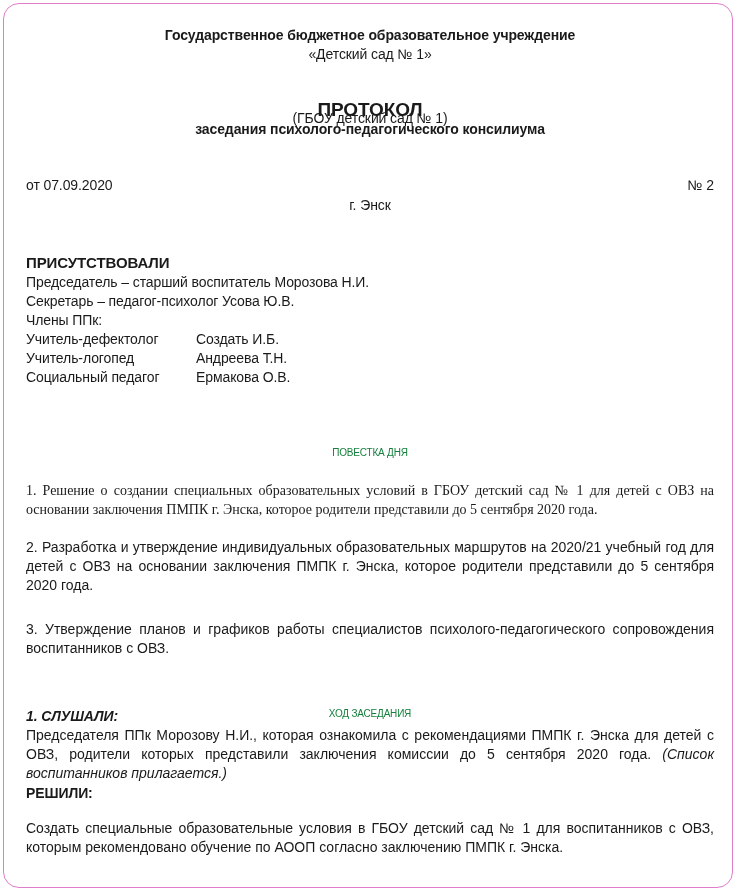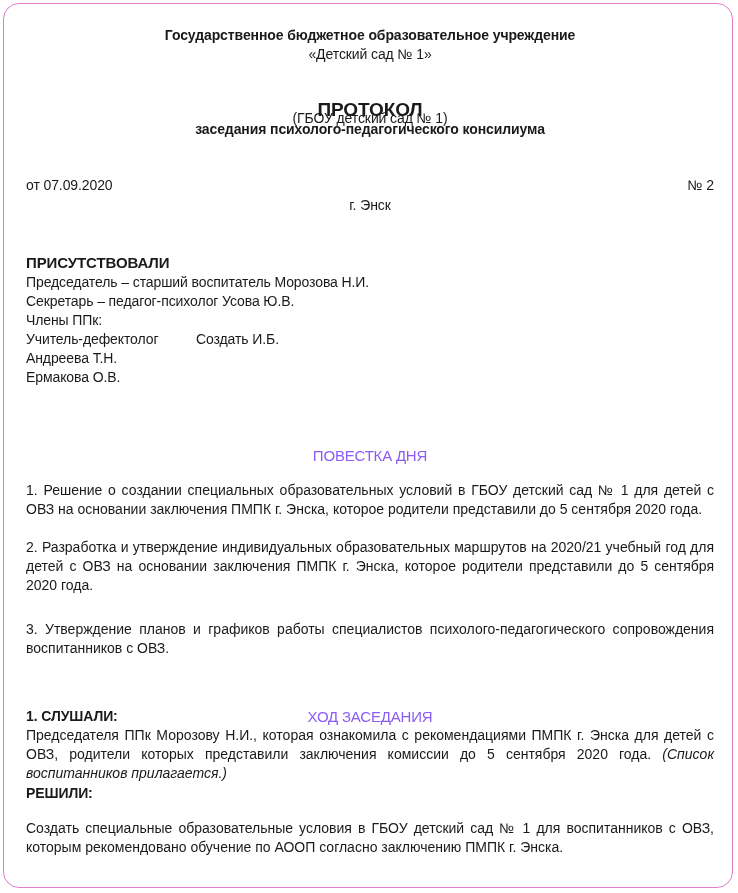--- a/index.html
+++ b/index.html
@@ -5,21 +5,21 @@
     html, body { margin: 0; padding: 0; background: #ffffff; }
     body { width: 738px; height: 893px; position: relative; overflow: hidden;
            font-family: "Liberation Sans", "DejaVu Sans", sans-serif; color: #1a1a1a; }
     .frame { position: absolute; left: 3px; top: 3px; width: 730px; height: 885px;
              border: 1.5px solid #e07cc8; border-radius: 16px; box-sizing: border-box; }
     .content { position: absolute; left: 26px; top: 0; width: 688px; }
     .abs { position: absolute; }
     .center { text-align: center; width: 688px; left: 0; }
     .t { font-size: 14px; line-height: 19px; letter-spacing: -0.1px; }
     .bold { font-weight: bold; }
-    .pink { color: #8b5cf6; font-size: 15px; letter-spacing: -0.2px; }
+    .pink { color: #15803d; font-size: 10px; letter-spacing: -0.2px; }
     .para { font-size: 14px; line-height: 19.2px; text-align: justify; width: 688px; left: 0; }
     .italic { font-style: italic; }
     .row { display: flex; }
     .row .role { width: 170px; }
   </style>
 </head>
 <body>
 
 <div class="frame"></div>
 
@@ -38,35 +38,37 @@
   <div class="abs t bold" style="top:253px; left:0; font-size:15px;">ПРИСУТСТВОВАЛИ</div>
   <div class="abs t" style="top:273px; left:0;">Председатель – старший воспитатель Морозова Н.И.</div>
   <div class="abs t" style="top:292px; left:0;">Секретарь – педагог-психолог Усова Ю.В.</div>
   <div class="abs t" style="top:311px; left:0;">Члены ППк:</div>
 
   <div class="abs t row" style="top:330px; left:0;">
     <span class="role">Учитель-дефектолог</span>
     <span>Создать И.Б.</span>
   </div>
   <div class="abs t row" style="top:349px; left:0;">
+    <span class="role">Учитель-логопед</span>
     <span>Андреева Т.Н.</span>
   </div>
   <div class="abs t row" style="top:368px; left:0;">
+    <span class="role">Социальный педагог</span>
     <span>Ермакова О.В.</span>
   </div>
 
   <div class="abs center pink" style="top:447px;">ПОВЕСТКА ДНЯ</div>
 
-  <div class="abs para" style="top:481px;">1. Решение о создании специальных образовательных условий в ГБОУ детский сад № 1 для детей с ОВЗ на основании заключения ПМПК г. Энска, которое родители представили до 5 сентября 2020 года.</div>
+  <div class="abs para" style="top:481px;font-family:Liberation Serif, serif;">1. Решение о создании специальных образовательных условий в ГБОУ детский сад № 1 для детей с ОВЗ на основании заключения ПМПК г. Энска, которое родители представили до 5 сентября 2020 года.</div>
   <div class="abs para" style="top:538px;">2. Разработка и утверждение индивидуальных образовательных маршрутов на 2020/21 учебный год для детей с ОВЗ на основании заключения ПМПК г. Энска, которое родители представили до 5 сентября 2020 года.</div>
   <div class="abs para" style="top:620px;">3. Утверждение планов и графиков работы специалистов психолого-педагогического сопровождения воспитанников с ОВЗ.</div>
 
   <div class="abs center pink" style="top:708px;">ХОД ЗАСЕДАНИЯ</div>
 
-  <div class="abs t bold" style="top:707px; left:0;">1. СЛУШАЛИ:</div>
+  <div class="abs t bold" style="top:707px; left:0;font-style:italic;">1. СЛУШАЛИ:</div>
   <div class="abs para" style="top:726px;">
     <span>Председателя ППк Морозову Н.И., которая ознакомила с рекомендациями ПМПК г. Энска для детей с ОВЗ, родители которых представили заключения комиссии до 5 сентября 2020 года.</span>
     <span class="italic">(Список воспитанников прилагается.)</span>
   </div>
 
   <div class="abs t bold" style="top:784px; left:0;">РЕШИЛИ:</div>
   <div class="abs para" style="top:819px;">Создать специальные образовательные условия в ГБОУ детский сад № 1 для воспитанников с ОВЗ, которым рекомендовано обучение по АООП согласно заключению ПМПК г. Энска.</div>
 </div>
 
 </body></html>

